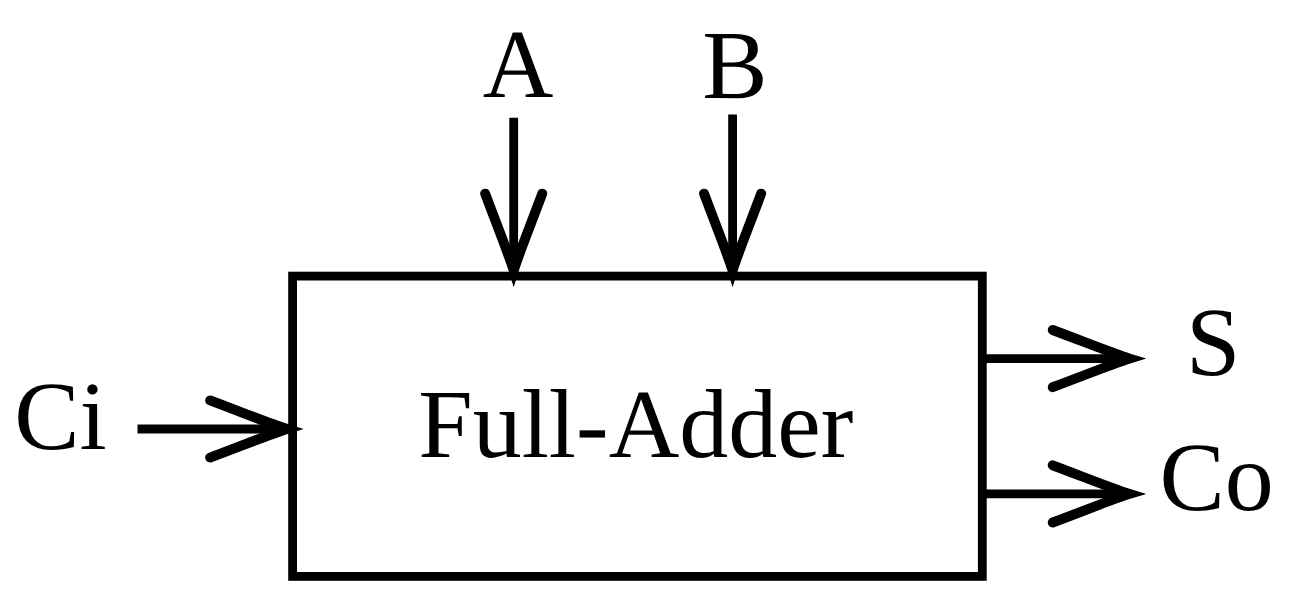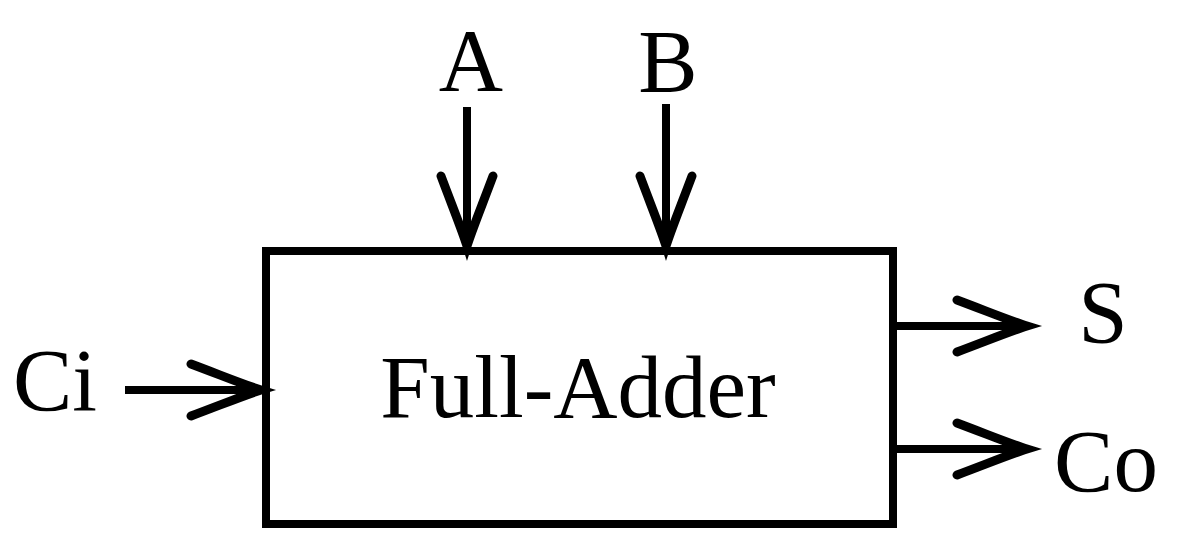--- a/index.html
+++ b/index.html
@@ -62,15 +62,15 @@
   <div class="lbl" style="left:471px; top:60px;">A</div>
 
   <div class="lbl" style="left:668px; top:61px;">B</div>
 
   <div class="lbl" style="left:55px; top:380px;">Ci</div>
 
   <div class="lbl" style="left:578px; top:387px;">Full-Adder</div>
 
   <div class="lbl" style="left:1103px; top:312px;">S</div>
 
-  <div class="lbl" style="left:1106px; top:461px;">Co</div>
+  <div class="lbl" style="left:1106px; top:435px;">Co</div>
 
 </div>
 
 </body></html>

